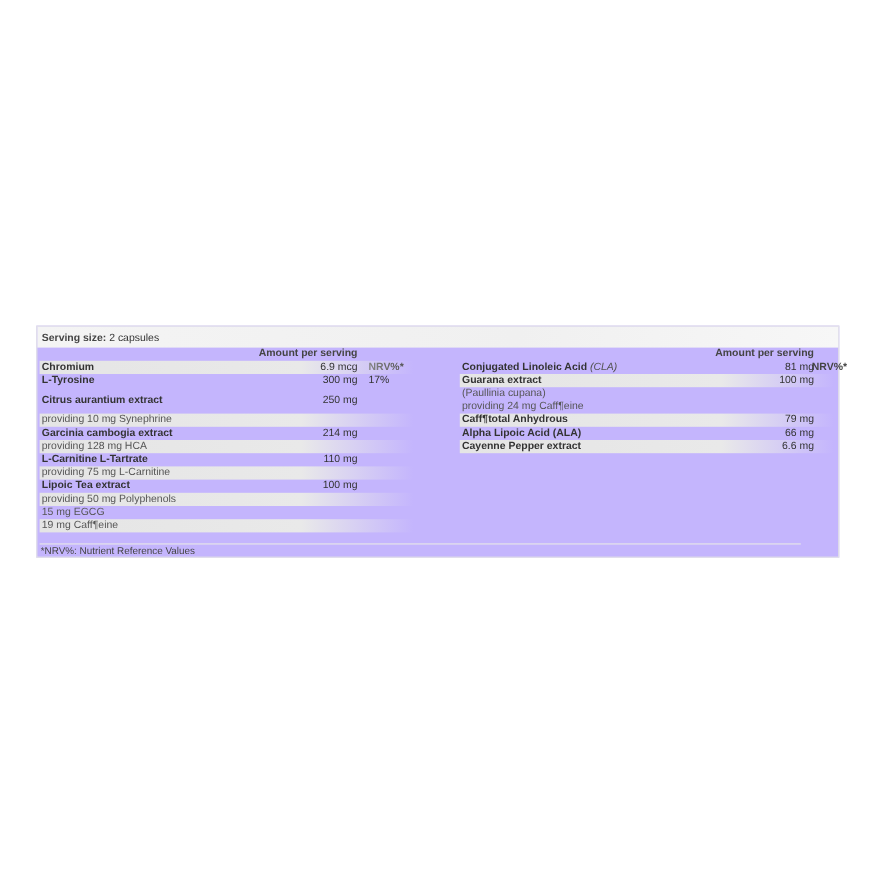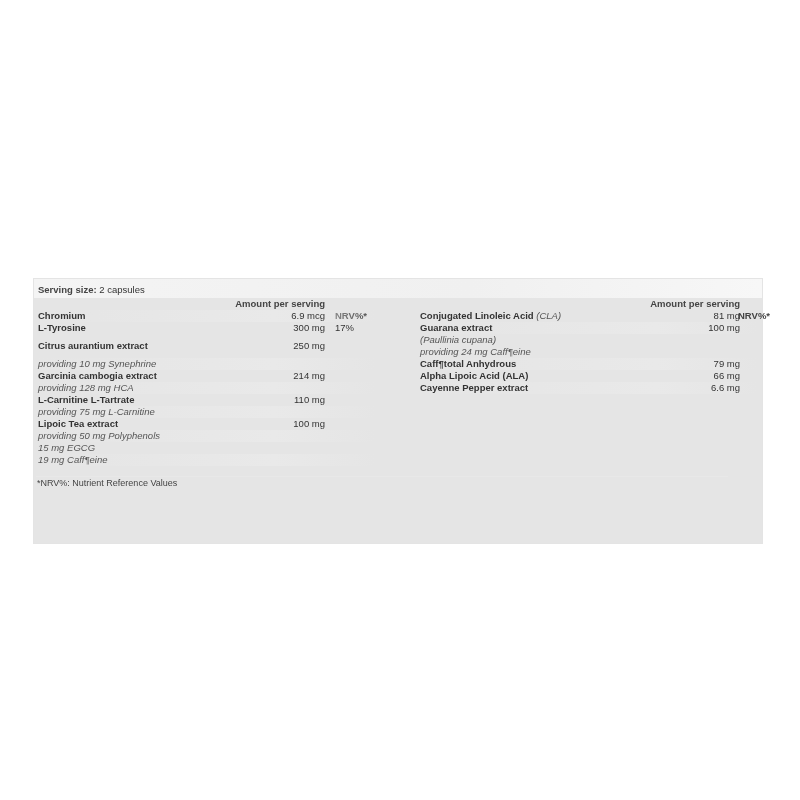--- a/index.html
+++ b/index.html
@@ -1,19 +1,19 @@
 <!DOCTYPE html>
 <html><head>
 <meta charset="utf-8">
 <style>
   html, body { margin:0; padding:0; background:#ffffff; }
   body { width:800px; height:800px; position:relative; font-family:"Liberation Sans", sans-serif; color:#333; }
   .panel {
-    position:absolute; left:33px; top:278px; width:730px; height:266px;
-    border:1px solid #e4e4e4; box-sizing:border-box; background:#e5e5e5;
+    position:absolute; left:33px; top:296px; width:730px; height:211px;
+    border:1px solid #e4e4e4; box-sizing:border-box; background:#c4b5fd;
   }
   .serving {
     position:absolute; left:0; top:0; right:0; height:19px;
     background:linear-gradient(to right,#f4f4f4 0%,#f0f0f0 60%,#f7f7f7 100%);
     font-size:9.5px; padding:5px 0 0 4px; box-sizing:border-box;
   }
   .serving b { font-weight:bold; color:#444; }
   .col { position:absolute; top:19px; }
   .col-left { left:2px; width:340px; }
   .col-right { left:384px; width:340px; }
@@ -25,21 +25,21 @@
   .row.two { height:24px; }
   .row.stripe { background:linear-gradient(to right,#e5e5e5 0%,#e9e9e9 70%,rgba(255,255,255,0) 100%); }
   .row.head { font-weight:bold; color:#444; }
   .row .name.bold { font-weight:bold; color:#333; }
   .row .name .note { font-weight:normal; color:#555;font-style:italic; }
   .row .amt { position:absolute; left:0; width:289px; text-align:right; top:0; }
   .row.tall .amt { top:6px; }
   .row .nrv { position:absolute; left:299px; width:34px; text-align:left; top:0;margin-top:12px; }
   .col-right .row .amt { width:322px; }
   .col-right .row .nrv { left:320px; width:43px; }
-  .row.sub { color:#555;font-style:italic; }
+  .row.sub { color:#555; }
   .divider { position:absolute; left:2px; width:692px; top:197px; height:1px; background:#e8e8e8; }
   .footnote { position:absolute; left:3px; top:198px; font-size:9px; color:#444; line-height:12px; }
 </style>
 </head>
 <body>
 
 <div class="panel">
   <div class="serving">
     <b>Serving size:</b>
     <span>2 capsules</span>

